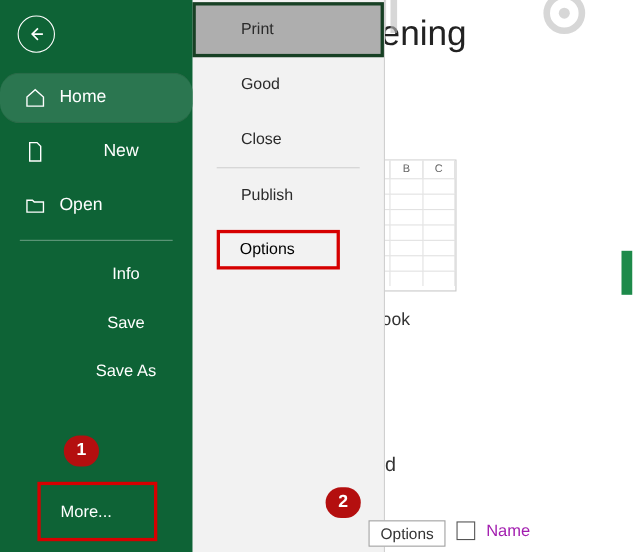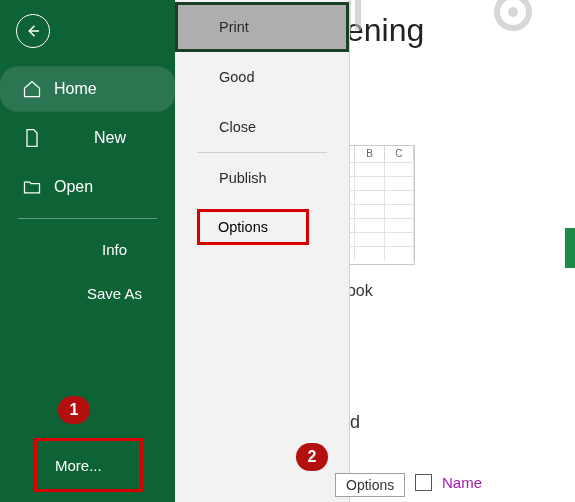--- a/index.html
+++ b/index.html
@@ -260,20 +260,23 @@
             <path d="M3 6 H9 L11 8 H21 V19 H3 Z" stroke="#fff" stroke-width="1.5" fill="none"></path>
           </svg>
       </span>
       <span>Open</span>
     </div>
 
     <div class="side-sep"></div>
 
     <div class="side-sub">
       <span>Info</span>
+    </div>
+    <div class="side-sub">
+      <span>Save</span>
     </div>
     <div class="side-sub">
       <span>Save As</span>
     </div>
 
     <div class="more-wrap">
       <div style="height:38px;"></div>
       <div class="more-btn">
         <span>More...</span>
       </div>

